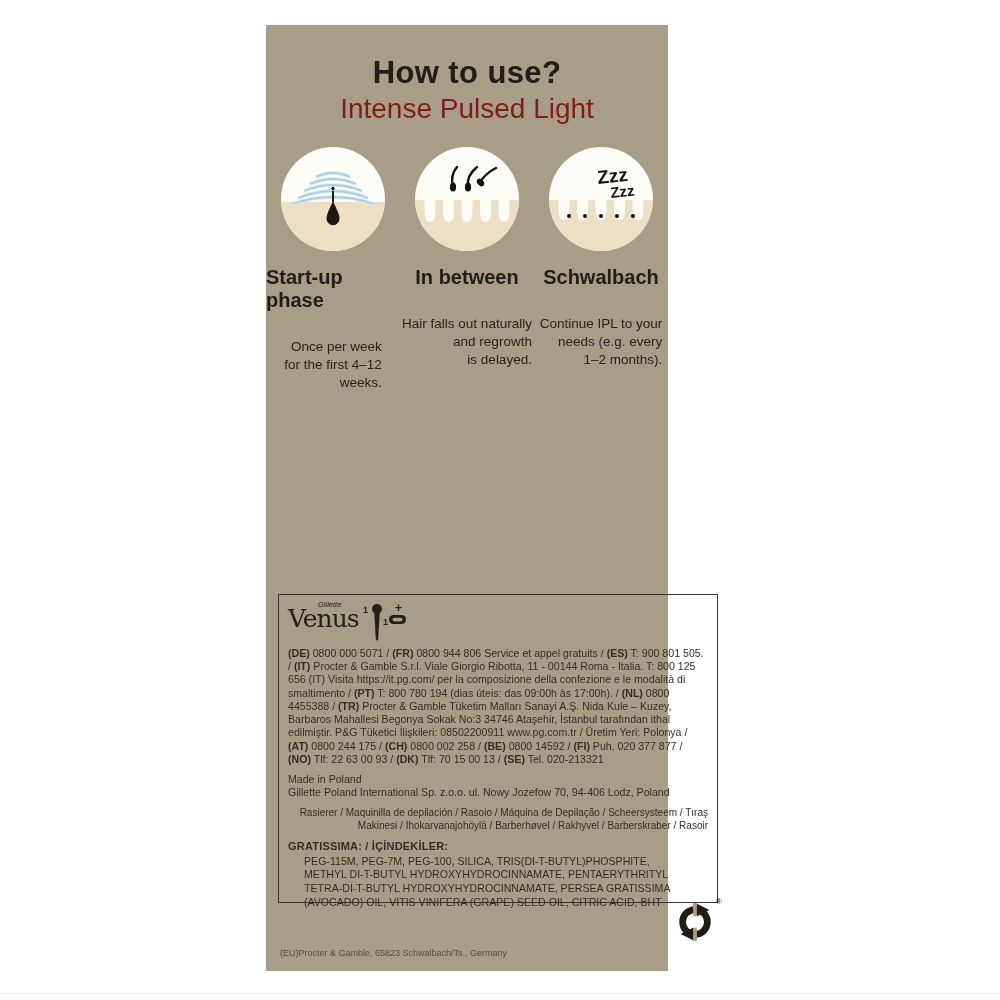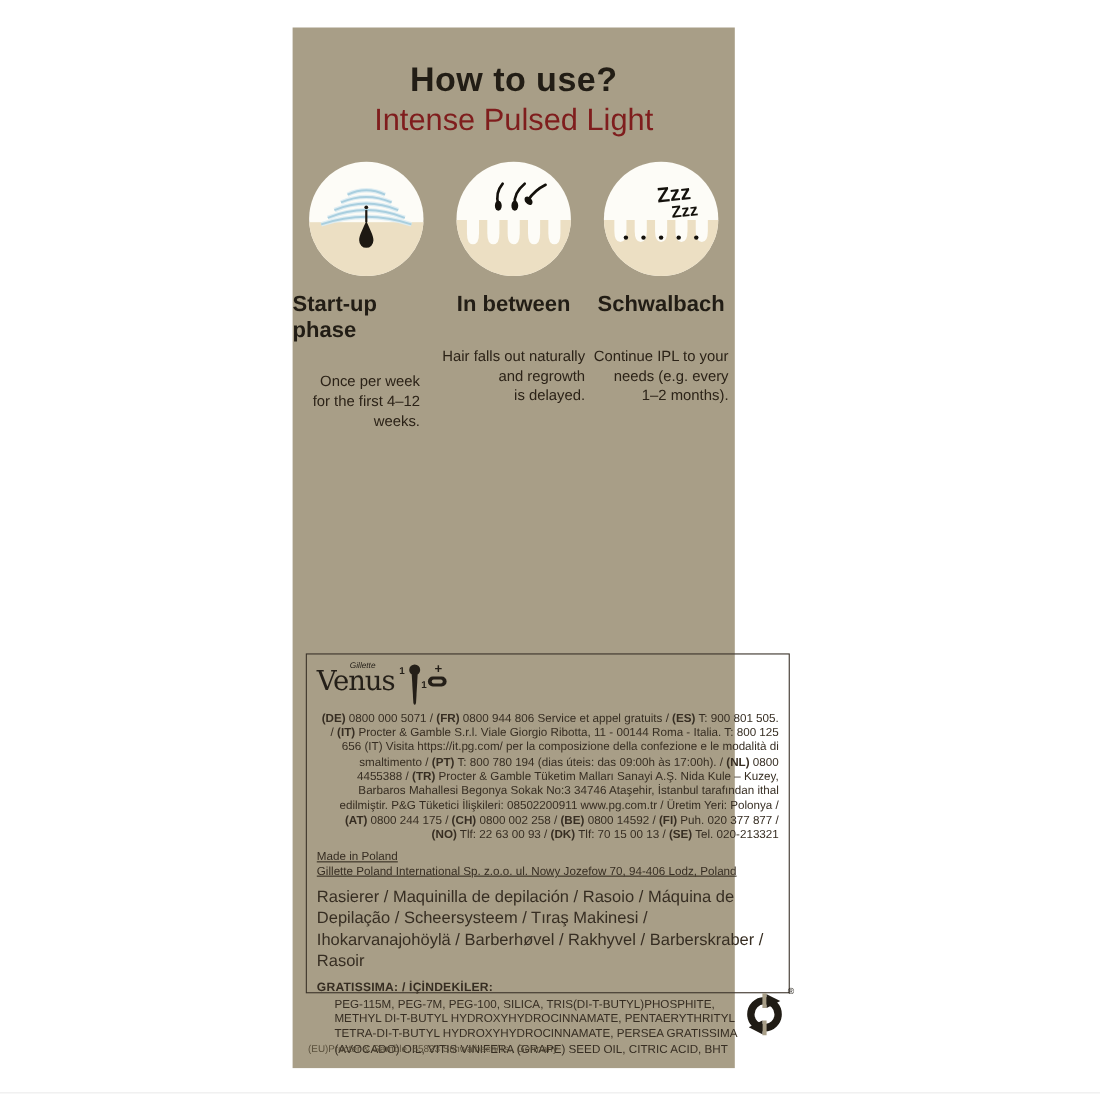--- a/index.html
+++ b/index.html
@@ -15,24 +15,24 @@
   .step-desc{margin-top:26px;font-size:13.5px;line-height:1.34;text-align:right;white-space:pre-line;color:#2b2217;}
   .info-box{position:absolute;left:12px;top:569px;width:440px;height:309px;box-sizing:border-box;
             border:1.5px solid #3b332a;padding:5px 9px 0 9px;color:#362d22;}
   .logo-row{display:flex;align-items:flex-start;height:42px;}
   .venus-logo{position:relative;width:70px;height:40px;}
   .gillette{position:absolute;top:0px;left:30px;font-family:Liberation Sans, sans-serif;font-style:italic;
             font-size:7.5px;color:#241f18;}
   .venus{position:absolute;top:4px;left:0;font-family:"DejaVu Serif",serif;font-size:25px;
          color:#241f18;letter-spacing:-1px;}
   .device-svg{margin-left:2px;margin-top:0;}
-  .contact{margin:5px 0 0;font-size:10.6px;line-height:1.25;text-align:right;}
+  .contact{margin:5px 0 0;font-size:10.6px;line-height:1.25;}
   .contact b{font-weight:700;}
-  .made-block{margin:7px 0 0;font-size:10.6px;line-height:1.25;text-decoration:underline;}
-  .product-names{margin:6px 0 0;font-size:15px;line-height:1.3;}
+  .made-block{margin:7px 0 0;font-size:10.6px;line-height:1.25;}
+  .product-names{margin:6px 0 0;font-size:10px;line-height:1.3;text-align:right;}
   .ing-label{margin:8px 0 0;font-weight:700;font-size:11px;letter-spacing:.2px;}
   .ingredients{margin:3px 16px 0;font-size:10.6px;line-height:1.3;}
   .eu-line{position:absolute;left:14px;top:884px;font-size:9px;color:#4b422f;opacity:.85;margin-top:39px;}
   .green-dot{position:absolute;left:408px;top:876px;width:46px;height:46px;}
   .green-dot .r-mark{position:absolute;right:-2px;top:-4px;font-size:8px;color:#201c15;}
   .scan-line{position:absolute;left:0;top:993px;width:1000px;height:1px;background:#ececec;}
 </style>
 </head>
 <body>
 

